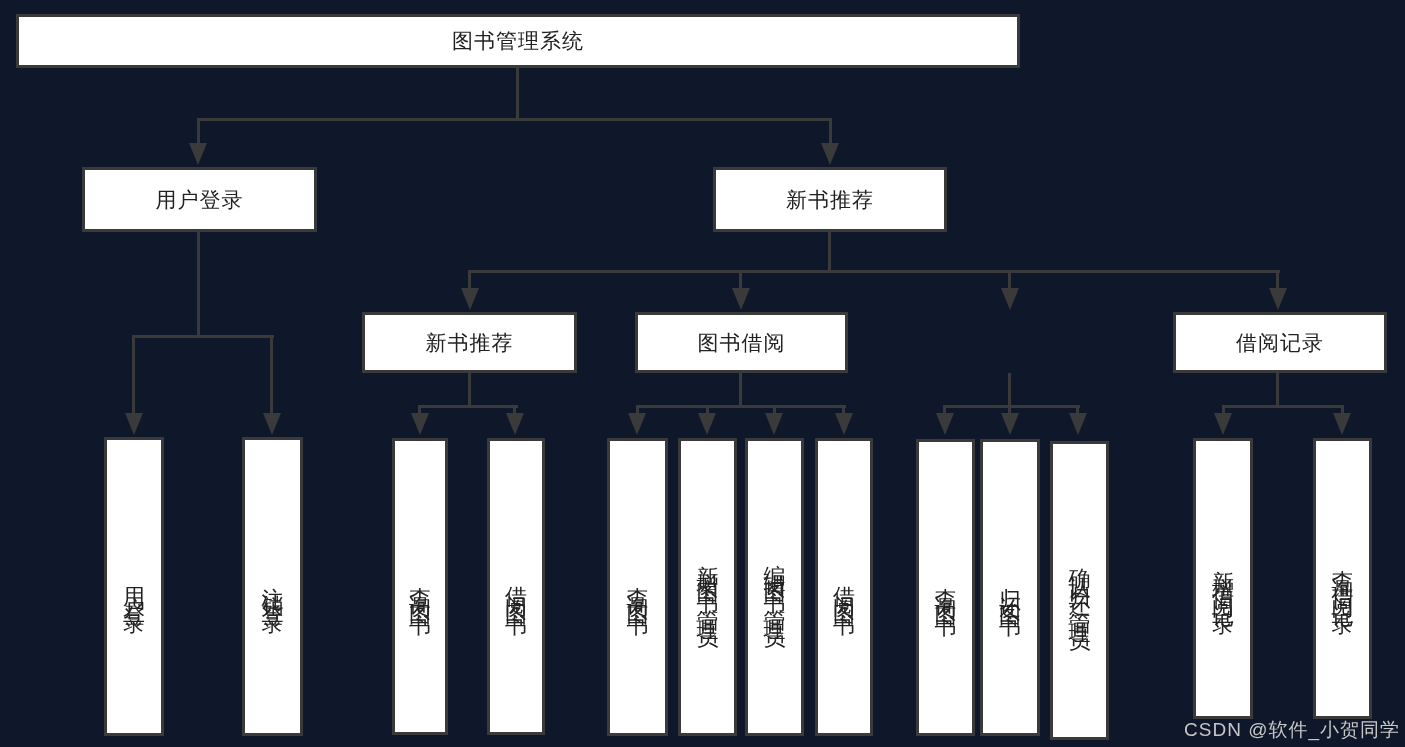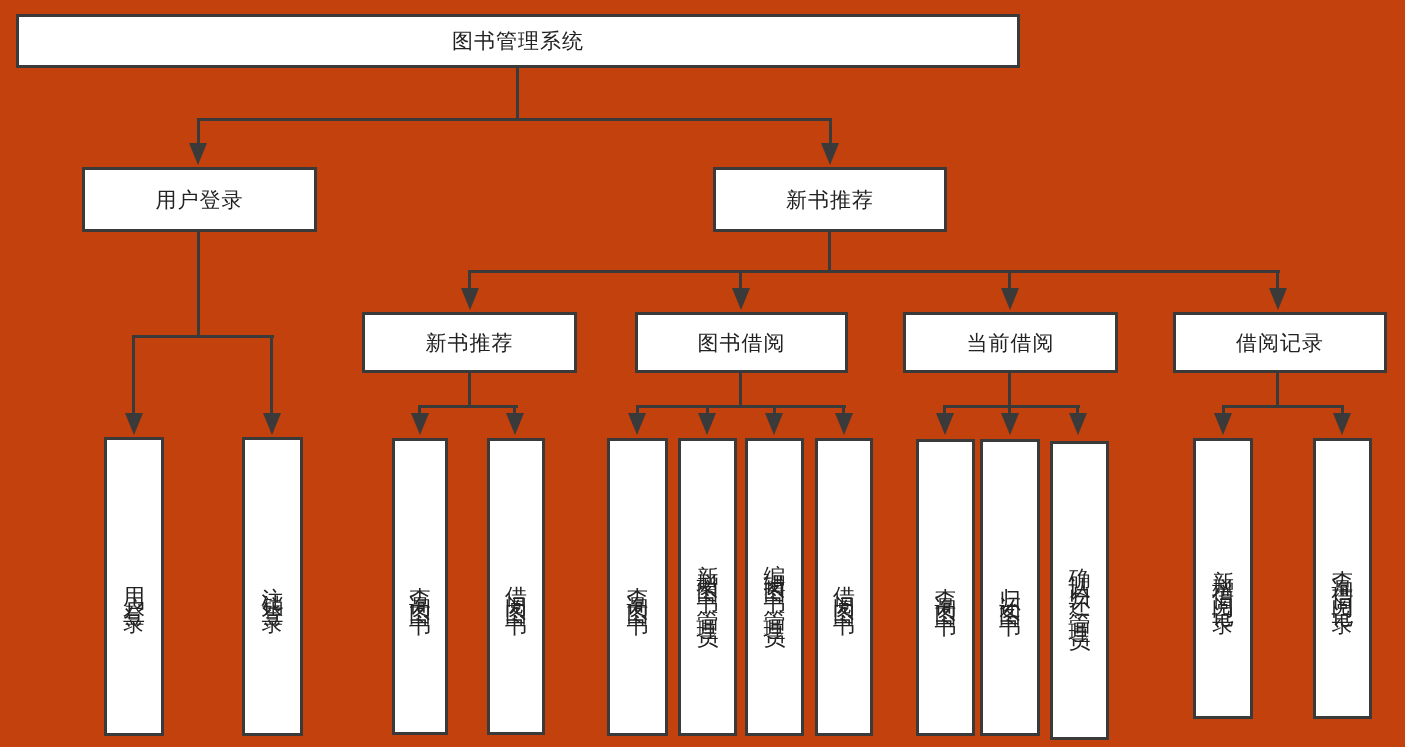--- a/index.html
+++ b/index.html
@@ -1,19 +1,19 @@
 <!DOCTYPE html>
 <html><head>
 <meta charset="utf-8">
 <style>
   html,body{margin:0;padding:0;background:#ffffff;}
   .canvas{
     position:relative;
     width:1405px;height:747px;
-    background:#c2410c;
+    background:#0f172a;
     font-family:"Liberation Sans","DejaVu Sans",sans-serif;
     overflow:hidden;
   }
   
   .hnode{
     position:absolute;
     box-sizing:border-box;
     border:3px solid #3a3a3a;
     background:#ffffff;
     display:flex;align-items:center;justify-content:center;
@@ -71,23 +71,20 @@
   </div>
 
   <div class="hnode" style="left:635px;top:312px;width:213px;height:61px;">
     <span>图书借阅</span>
   </div>
 
   <div class="hnode" style="left:362px;top:312px;width:215px;height:61px;">
     <span>新书推荐</span>
   </div>
 
-  <div class="hnode" style="left:903px;top:312px;width:215px;height:61px;">
-    <span>当前借阅</span>
-  </div>
 
   <div class="hnode" style="left:1173px;top:312px;width:214px;height:61px;">
     <span>借阅记录</span>
   </div>
 
   <div class="vnode" style="left:104px;top:437px;width:60px;height:299px;">
     <span>用户登录</span>
   </div>
   <div class="vnode" style="left:242px;top:437px;width:61px;height:299px;">
     <span>注销登录</span>
@@ -182,14 +179,15 @@
   <div class="arrow" style="left:1001px;top:413px;"></div>
   <div class="arrow" style="left:1069px;top:413px;"></div>
 
   <div class="vline" style="left:1276px;top:373px;height:35px;"></div>
   <div class="hline" style="left:1222px;top:405px;width:122px;"></div>
   <div class="vline" style="left:1222px;top:405px;height:10px;"></div>
   <div class="vline" style="left:1341px;top:405px;height:10px;"></div>
   <div class="arrow" style="left:1214px;top:413px;"></div>
   <div class="arrow" style="left:1333px;top:413px;"></div>
 
+  <div class="watermark">CSDN @软件_小贺同学</div>
 
 </div>
 
 </body></html>

